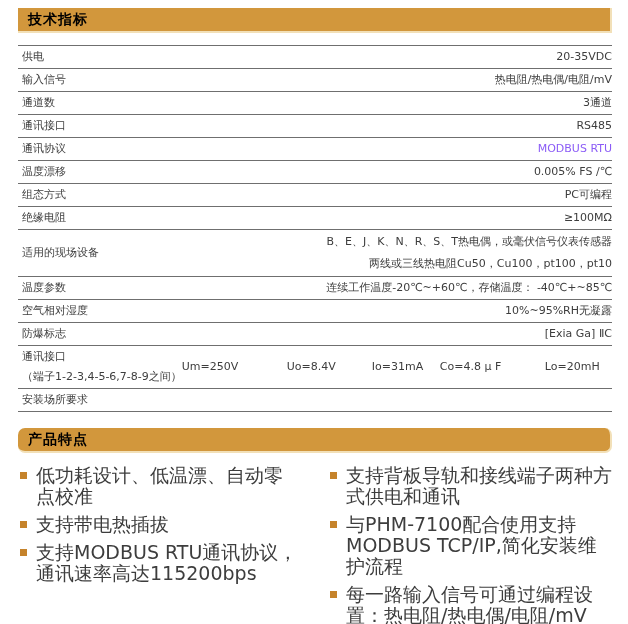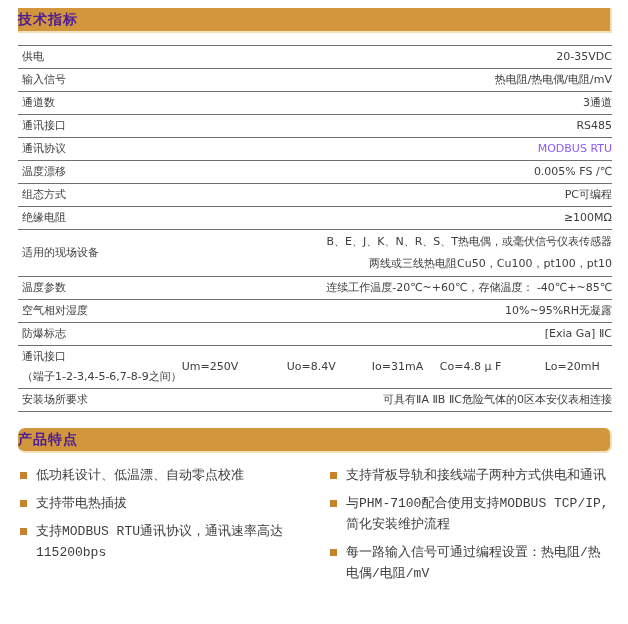--- a/index.html
+++ b/index.html
@@ -11,26 +11,26 @@
     overflow: hidden;
   }
   .page { padding: 8px 16px 0 18px; }
 
   
   .section-bar {
     height: 25px;
     background: #d2973c;
     border-right: 2px solid #f2e0b8;
     border-bottom: 2px solid #f2e0b8;
-    color: #4c1d95;
+    color: #000000;
     font-size: 14px;
     font-weight: bold;
     display: flex;
     align-items: center;
-    padding-left: 0;
+    padding-left: 10px;
     letter-spacing: 1px;
   }
 
   
   .spec-table {
     margin-top: 12px;
     border-bottom: 1.5px solid #6f6f6f;
     font-size: 11px;
   }
   .spec-row {
@@ -63,23 +63,22 @@
   .features {
     margin-top: 6px;
     display: flex;
     padding-top: 6px;
   }
   .feature-col { width: 284px; }
   .feature-col.left { margin-right: 28px; width: 282px; }
   .feature-item {
     display: flex;
     margin-bottom: 7px;
-    font-size: 13px;
+    font-size: 19px;
     line-height: 21px;
-    font-family: Liberation Mono, monospace;
   }
   .bullet {
     width: 7px; height: 7px;
     background: #c5832b;
     margin: 7px 9px 0 2px;
     flex: none;
   }
 </style>
 </head>
 <body>
@@ -171,21 +170,20 @@
         <div class="cert-line">
           <span class="cert-cell-a">Co=4.8 μ F</span>
           <span class="cert-cell-b">Lo=20mH</span>
           <span class="cert-cell-c">Po=65mW</span>
         </div>
       </div>
     </div>
 
     <div class="spec-row">
       <div class="spec-label">安装场所要求</div>
-      <div class="spec-value">可具有ⅡA ⅡB ⅡC危险气体的0区本安仪表相连接</div>
     </div>
 
   </div>
 
   <div class="section-bar" style="margin-top:16px;border-radius:7px;">
     <span>产品特点</span>
   </div>
 
   <div class="features">
     <div class="feature-col left">

